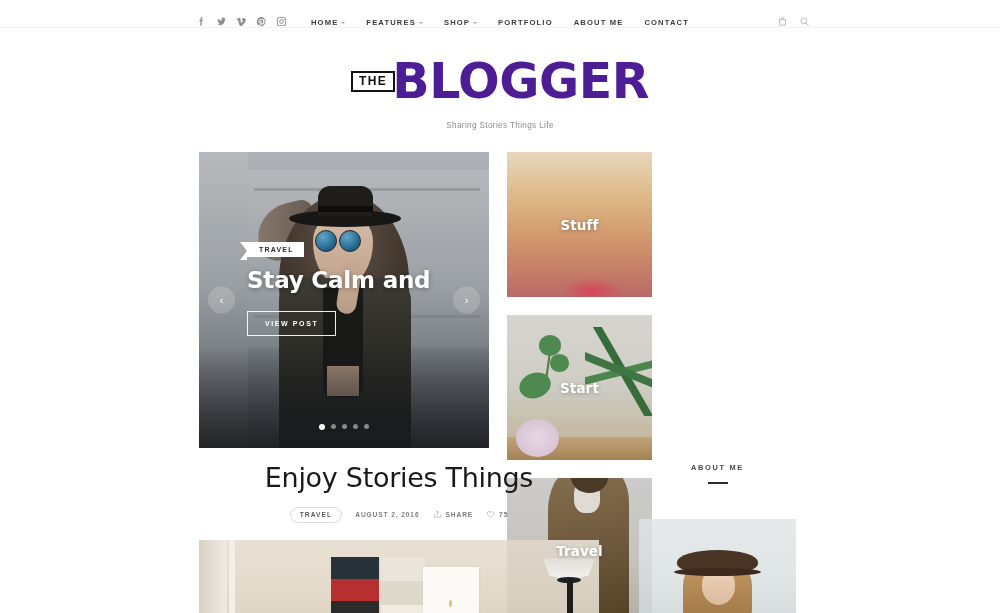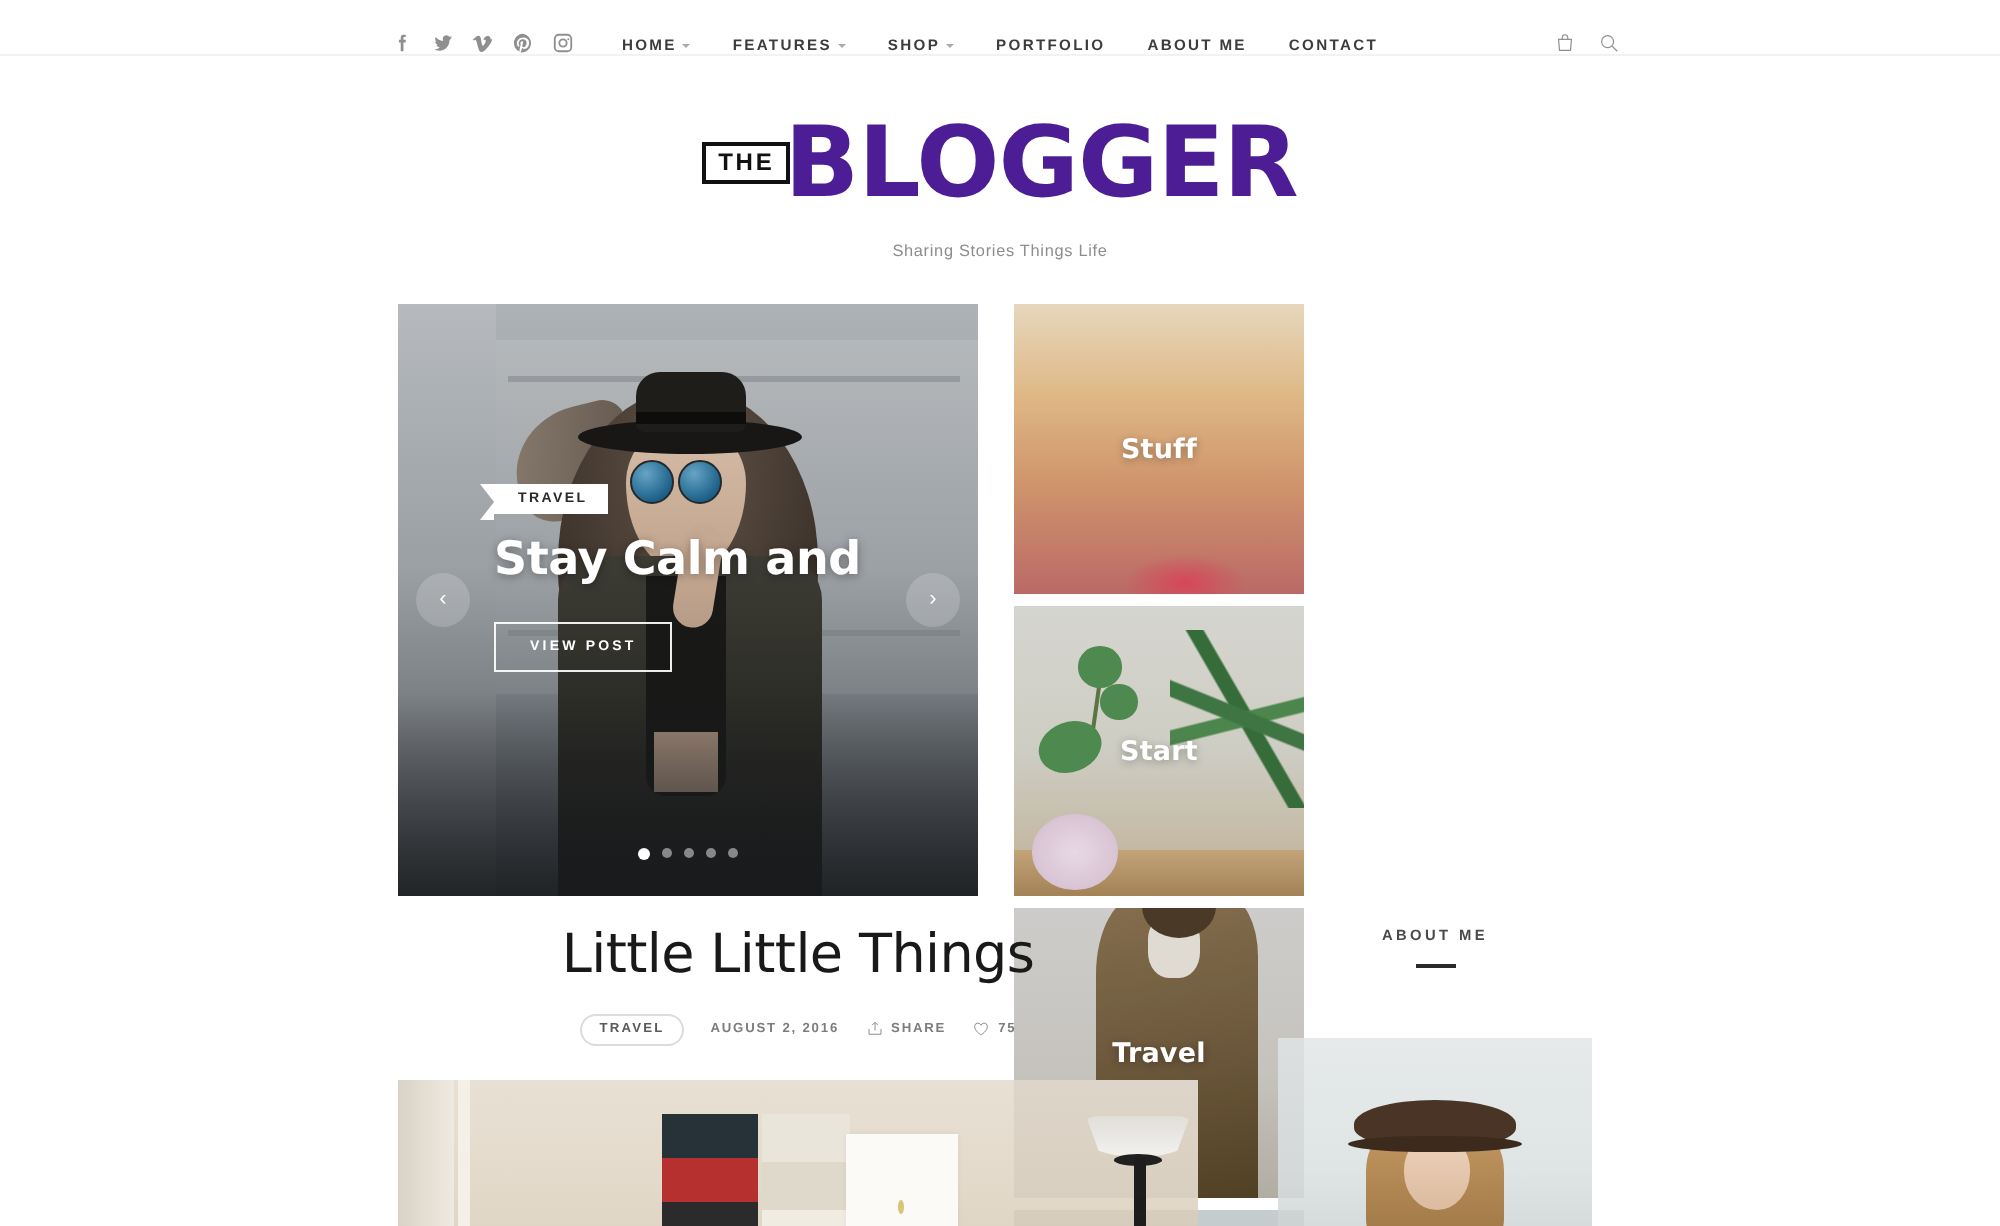--- a/index.html
+++ b/index.html
@@ -121,21 +121,21 @@
     background:rgba(255,255,255,.18);
     display:flex; align-items:center; justify-content:center;
     color:#fff; font-size:11px; line-height:1;
   }
   .arrow.prev { left:9px; } .arrow.next { right:9px; }
   .dots { position:absolute; bottom:18px; left:0; right:0; display:flex; justify-content:center; gap:6px; }
   .dot { width:5px; height:5px; border-radius:50%; background:rgba(255,255,255,.48); }
   .dot.on { background:#fff; width:6px; height:6px; }
 
   
-  .tiles { width:295px; display:flex; flex-wrap:wrap; gap:6px; align-content:flex-start;margin-left:12px; }
+  .tiles { width:295px; display:flex; flex-wrap:wrap; gap:18px; align-content:flex-start;margin-left:12px; }
   .tile { width:145px; height:145px; position:relative; overflow:hidden; display:flex; align-items:center; justify-content:center; }
   .tile-label {
     position:relative; z-index:3; color:#fff; font-size:13.5px; font-weight:700;
     letter-spacing:.1px; text-shadow:0 1px 4px rgba(0,0,0,.30);
     font-family:"DejaVu Sans", sans-serif;
   }
   .tile-veil { position:absolute; inset:0; z-index:2; background:rgba(60,50,45,.06); }
   .t-stuff { background:linear-gradient(180deg,#f2e2c6 0%,#e8c08a 32%,#d99b70 62%,#c26d6a 100%); }
   .t-stuff::after{content:"";position:absolute;left:38%;bottom:-6%;width:42%;height:20%;background:radial-gradient(ellipse,#e0485c,rgba(224,72,92,0) 70%);z-index:1;}
   .t-food { background:linear-gradient(180deg,#dfe0da 0%,#d6d7cd 50%,#c9b79a 100%); }
@@ -350,21 +350,21 @@
     </div>
     <div class="tile t-insta">
 
       <div class="tile-veil"></div>
 
     </div>
   </div>
 </div>
 
 <div class="post">
-  <h2 class="post-title">Little Little Things</h2>
+  <h2 class="post-title">Enjoy Stories Things</h2>
   <div class="post-meta">
     <span class="pill">TRAVEL</span>
     <span class="meta-txt">AUGUST 2, 2016</span>
     <span class="meta-ico">
       <span>
           <svg viewBox="0 0 24 24">
             <path d="M4 12v7h16v-7"></path>
             <path d="M12 3v11"></path>
             <path d="M8 7l4-4 4 4"></path>
           </svg>

